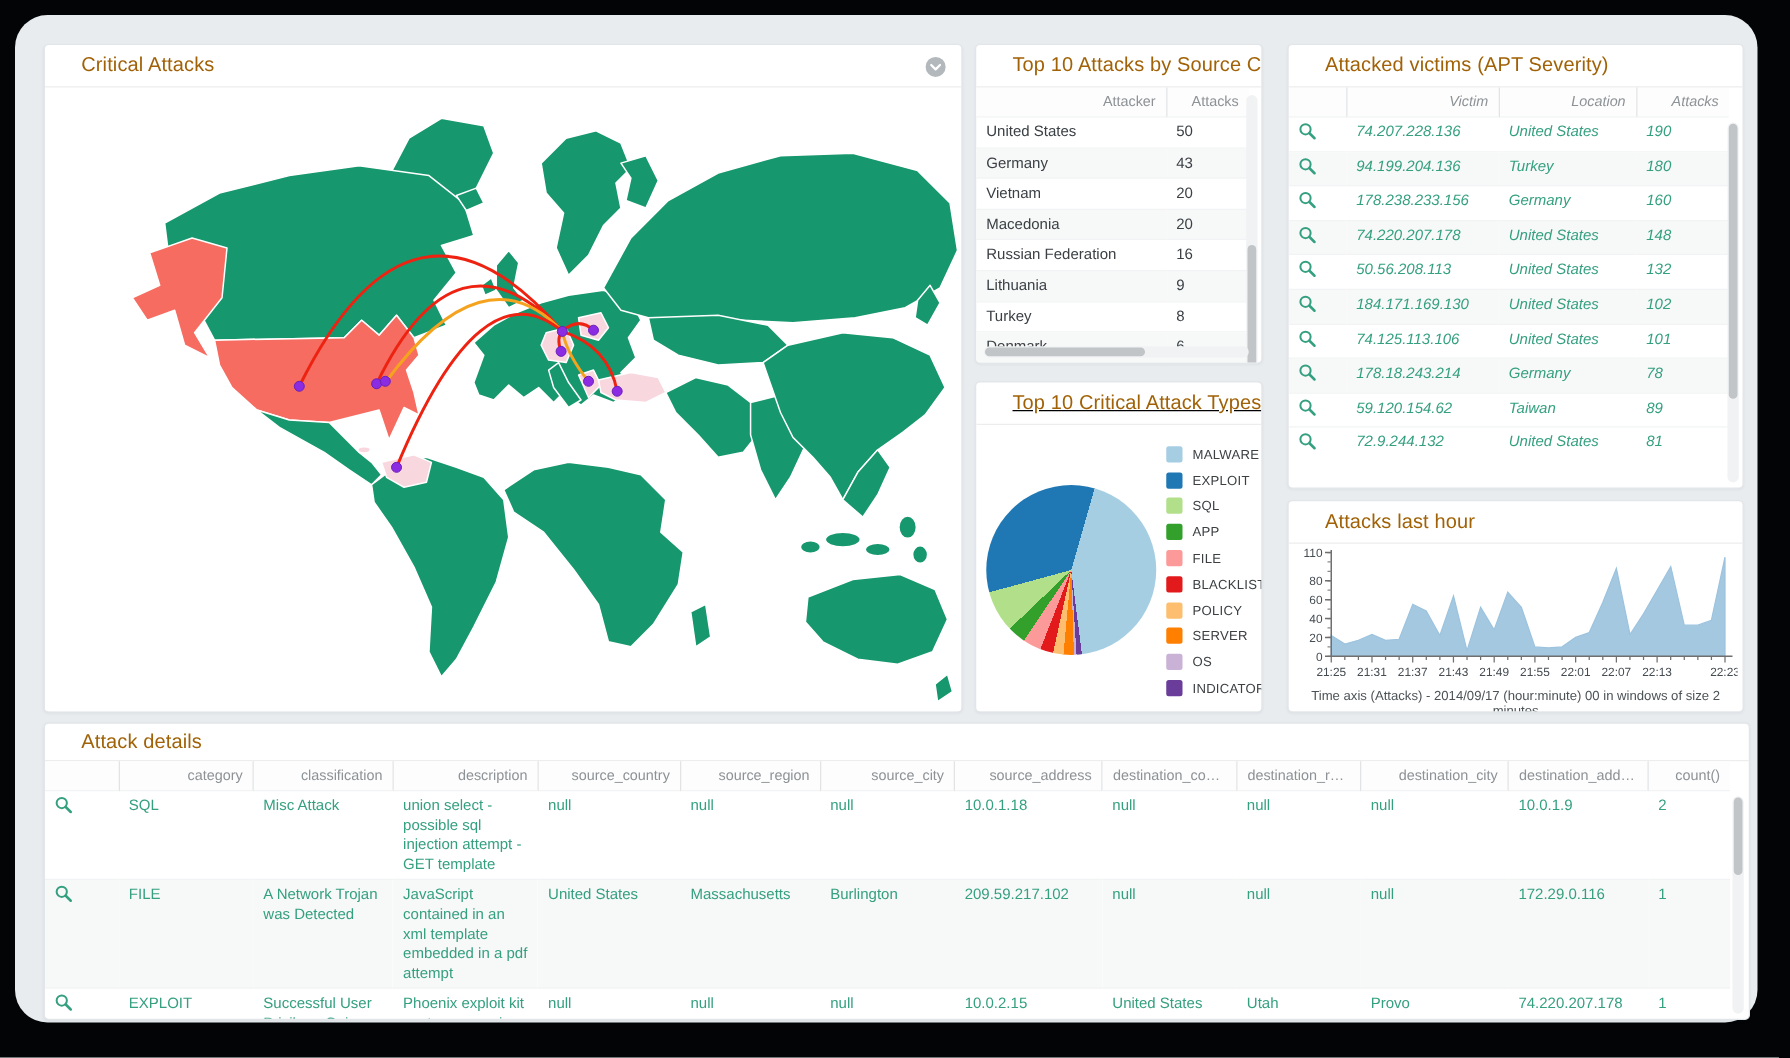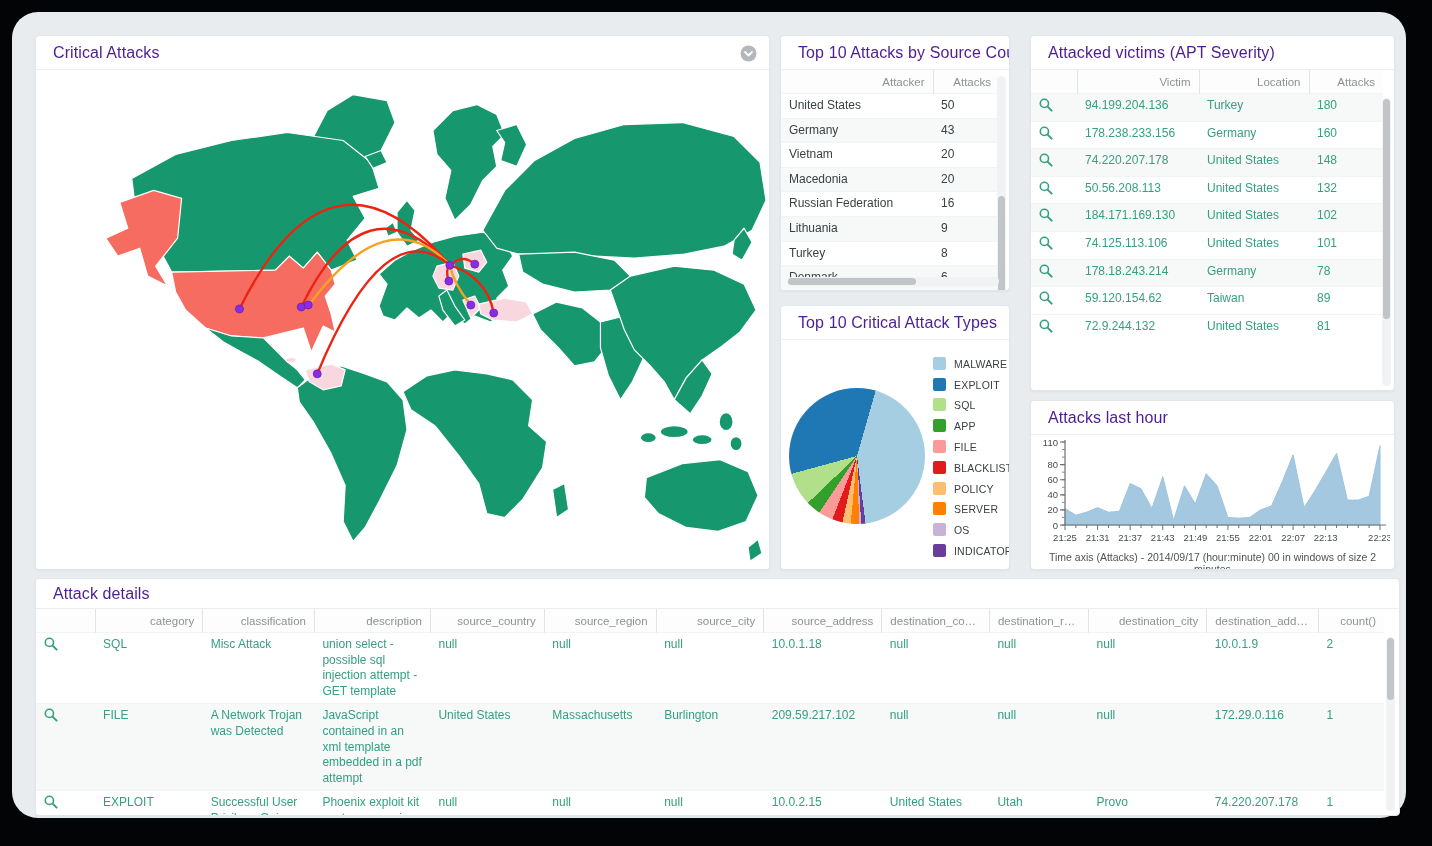--- a/index.html
+++ b/index.html
@@ -11,22 +11,22 @@
   .content-bg{
     position:absolute;left:12px;top:12px;width:1394px;height:806px;
     background:#e8ecef;border-radius:26px;
   }
   .panel{
     position:absolute;background:#ffffff;border-radius:4px;
     border:1px solid #e3e6e8;box-shadow:0 1px 2px rgba(40,60,70,.05);
     overflow:hidden;box-sizing:border-box;
   }
   .panel-title{
-    height:33px;line-height:33px;padding:0 17px;font-size:16px;
-    color:#4c1d95;border-bottom:1px solid #ededee;white-space:nowrap;
+    height:33px;line-height:33px;padding:0 29px;font-size:16px;
+    color:#a16207;border-bottom:1px solid #ededee;white-space:nowrap;
     font-weight:400;letter-spacing:.1px;
   }
   
   table.dtable{border-collapse:collapse;table-layout:fixed;font-size:12px;width:100%;}
   table.dtable th{
     font-weight:400;color:#8d9296;text-align:right;font-size:11.5px;
     padding:6px 8px 5px 8px;border-left:1px solid #e2e3e5;background:#fdfdfd;
     overflow:hidden;white-space:nowrap;text-overflow:ellipsis;
   }
   table.dtable th:first-child{border-left:none;}
@@ -210,37 +210,46 @@
   <div class="vtrack" style="right:3px;top:40px;height:232px;">
     <div class="vthumb" style="top:120px;height:100px;"></div>
   </div>
   <div class="htrack" style="left:6px;bottom:4px;width:212px;">
     <div class="hthumb" style="left:1px;width:128px;"></div>
   </div>
 </div>
 
 <div class="panel" style="left:1030px;top:35px;width:365px;height:356px;">
   <div class="panel-title">Attacked victims (APT Severity)</div>
-  <div id="victims-table" style="position:absolute;left:0;top:34px;width:352px;">
+  <div id="victims-table" style="position:absolute;left:0;top:34px;width:352px;font-style:italic;">
       <table class="dtable green-text">
         <colgroup>
           <col style="width: 46px;">
           <col style="width: 122px;">
           <col style="width: 110px;">
           <col style="width: 74px;">
         </colgroup>
         <thead>
           <tr>
             <th class="magcell"></th>
             <th>Victim</th>
             <th>Location</th>
             <th>Attacks</th>
           </tr>
         </thead>
         <tbody>
+          <tr>
+            <td class="magcell"><svg class="mag-icon" viewBox="0 0 14 14">
+                <circle cx="5.4" cy="5.4" r="4.1" fill="none" stroke="#35a080" stroke-width="1.6"></circle>
+                <line x1="8.6" y1="8.6" x2="12.6" y2="12.6" stroke="#35a080" stroke-width="2" stroke-linecap="round"></line>
+              </svg></td>
+            <td>74.207.228.136</td>
+            <td>United States</td>
+            <td>190</td>
+          </tr>
           <tr class="alt">
             <td class="magcell"><svg class="mag-icon" viewBox="0 0 14 14">
                 <circle cx="5.4" cy="5.4" r="4.1" fill="none" stroke="#35a080" stroke-width="1.6"></circle>
                 <line x1="8.6" y1="8.6" x2="12.6" y2="12.6" stroke="#35a080" stroke-width="2" stroke-linecap="round"></line>
               </svg></td>
             <td>94.199.204.136</td>
             <td>Turkey</td>
             <td>180</td>
           </tr>
           <tr>
@@ -316,21 +325,21 @@
             <td>81</td>
           </tr>
         </tbody>
       </table>
     </div>
   <div class="vtrack" style="right:3px;top:62px;height:288px;">
     <div class="vthumb" style="top:1px;height:220px;"></div>
   </div>
 </div>
 
-<div class="panel" style="left:780px;top:305px;width:230px;height:265px;">
+<div class="panel" style="left:780px;top:305px;width:230px;height:265px;text-decoration:underline;">
   <div class="panel-title">Top 10 Critical Attack Types</div>
   <div id="pie" class="pie-circle" style="left: 8px; top: 82px; width: 136px; height: 136px; background: conic-gradient(from 16deg, rgb(166, 206, 227) 0deg, rgb(166, 206, 227) 156.8deg, rgb(106, 61, 154) 156.8deg, rgb(106, 61, 154) 160.4deg, rgb(202, 178, 214) 160.4deg, rgb(202, 178, 214) 162.2deg, rgb(255, 127, 0) 162.2deg, rgb(255, 127, 0) 169.3deg, rgb(253, 191, 111) 169.3deg, rgb(253, 191, 111) 176.4deg, rgb(227, 26, 28) 176.4deg, rgb(227, 26, 28) 185.3deg, rgb(251, 154, 153) 185.3deg, rgb(251, 154, 153) 197.8deg, rgb(51, 160, 44) 197.8deg, rgb(51, 160, 44) 210.3deg, rgb(178, 223, 138) 210.3deg, rgb(178, 223, 138) 238.8deg, rgb(31, 120, 180) 238.8deg, rgb(31, 120, 180) 360deg);"></div>
   <div id="pie-legend" class="legend" style="left:152px;top:43px;">
       <div class="legend-item">
         <span class="legend-swatch" style="background: rgb(166, 206, 227);"></span>
         <span class="legend-label">MALWARE</span>
       </div>
       <div class="legend-item">
         <span class="legend-swatch" style="background: rgb(31, 120, 180);"></span>
         <span class="legend-label">EXPLOIT</span>

